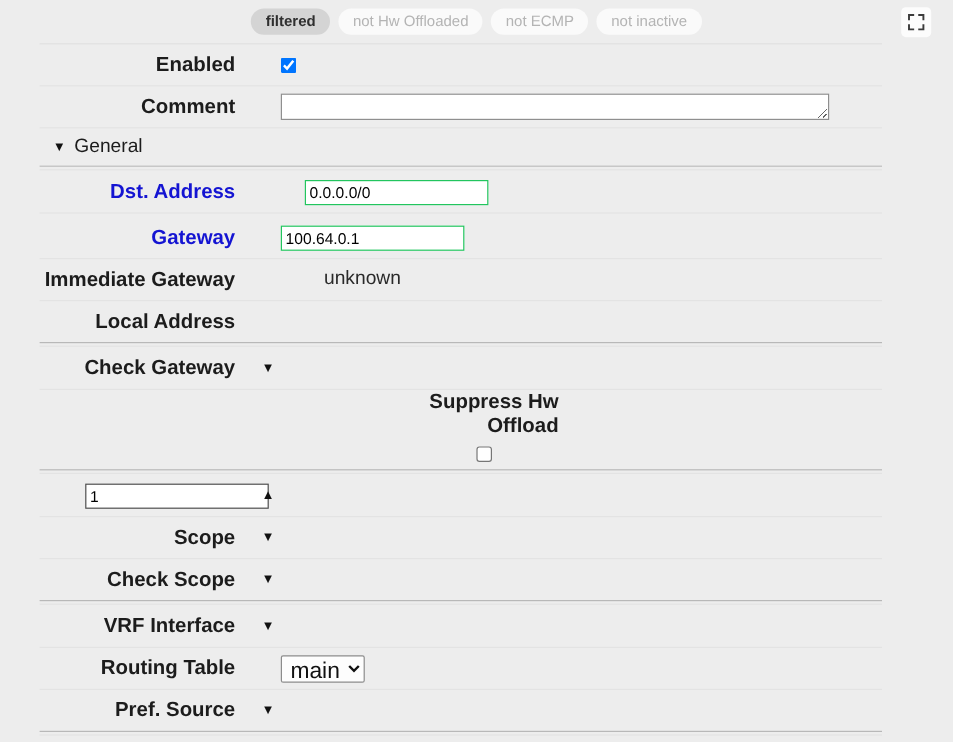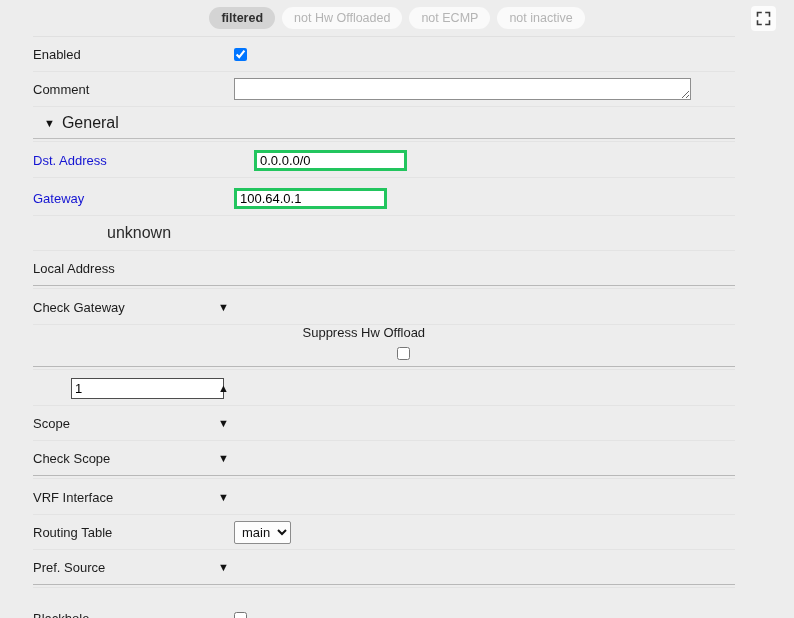--- a/index.html
+++ b/index.html
@@ -77,23 +77,24 @@
   .row.thick::after {
     content: "";
     position: absolute;
     left: 0; right: 0; bottom: -4px;
     border-bottom: 1px solid #e3e3e3;
   }
   .row.spacer-after { margin-bottom: 3px; gap: 20px; }
 
   .label {
     width: 163px;
+    text-align: right;
     padding-right: 0;
-    font-size: 13px;
-    font-weight: normal;
+    font-size: 17px;
+    font-weight: bold;
     color: #1c1c1c;
     flex: none;
   }
   .label.link { color: #1414d2; }
 
   .ctrl {
     margin-left: 38px;
     display: flex;
     align-items: center;
     min-height: 26px;
@@ -137,21 +138,21 @@
   }
 
   
   input[type="text"].field {
     width: 153px;
     height: 21px;
     font-family: "Liberation Sans", sans-serif;
     font-size: 13px;
     color: #000;
     padding: 1px 3px;
-    border: 3px solid #22c55e;
+    border: 1px solid #22c55e;
     background: #fff;
     border-radius: 0;
     outline: none;
   }
   input[type="text"].field.focused { border: 1px solid #4d4d4d; }
 
   textarea.comment {
     width: 457px;
     height: 22px;
     font-family: "Liberation Sans", sans-serif;
@@ -166,21 +167,21 @@
   }
 
   input[type="checkbox"].cb {
     width: 13px;
     height: 13px;
     margin: 0;
   }
 
   select.sel {
     font-family: "Liberation Sans", sans-serif;
-    font-size: 13px;
+    font-size: 19px;
     height: 23px;
     padding: 1px 3px;
     border: 1px solid #8c8c8c;
     background: #fdfdfd;
     border-radius: 2px;
     color: #111;
   }
 
   .plain {
     font-size: 16px;
@@ -241,20 +242,21 @@
     </div>
 
     <div class="row">
       <div class="label link">Gateway</div>
       <div class="ctrl">
         <input type="text" class="field" value="100.64.0.1" style="">
       </div>
     </div>
 
     <div class="row">
+      <div class="label">Immediate Gateway</div>
       <div class="ctrl">
         <span class="plain">unknown</span>
       </div>
     </div>
 
     <div class="row thick" style="margin-bottom:4px;">
       <div class="label">Local Address</div>
       <div class="ctrl empty-ctrl"></div>
     </div>
 

